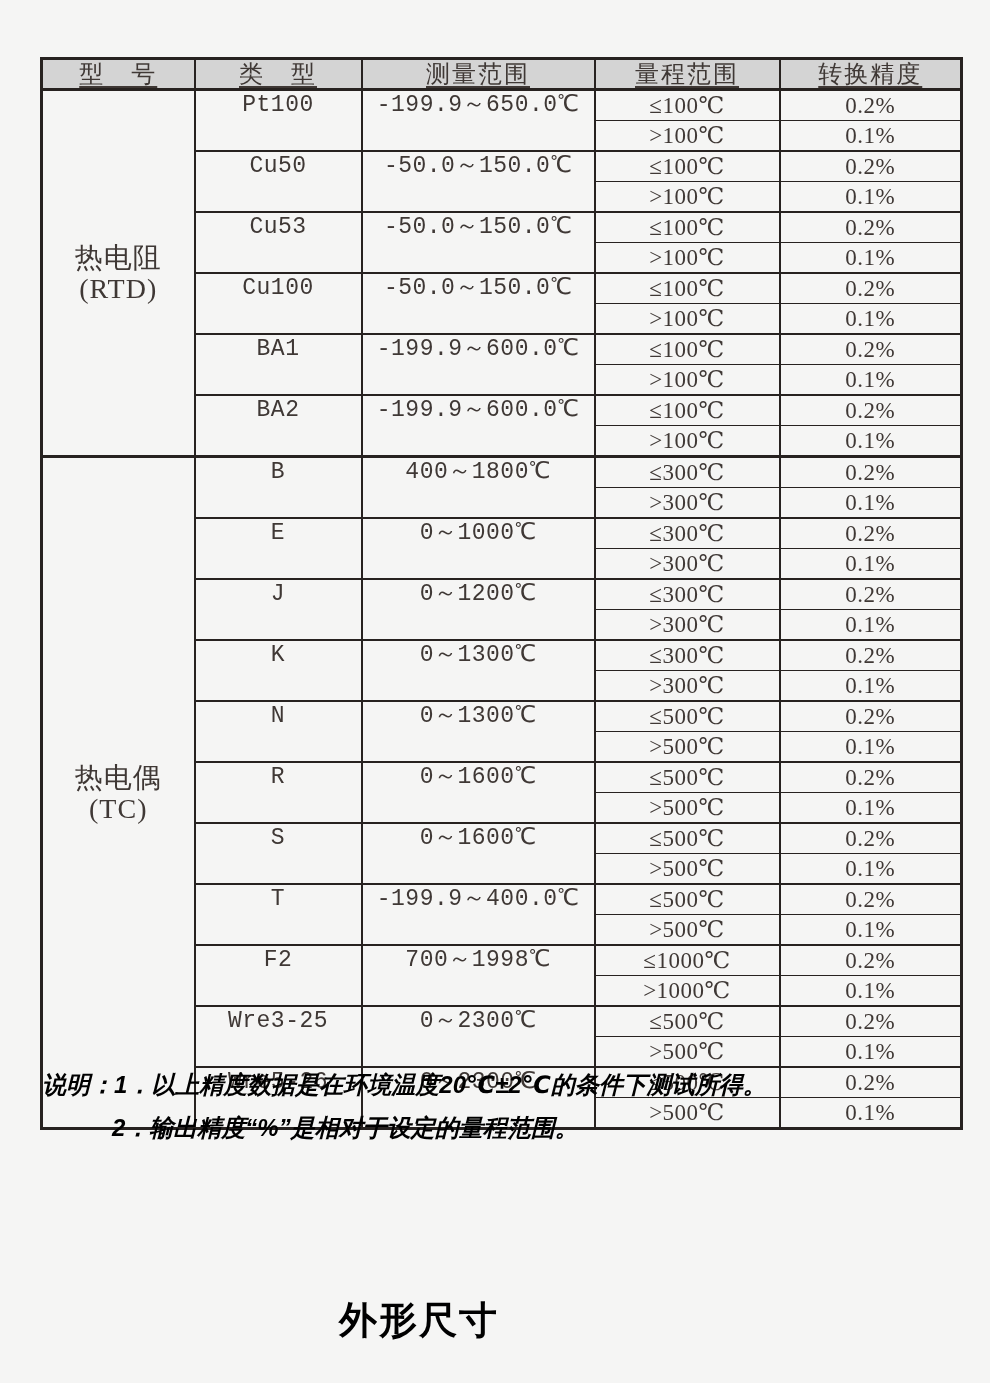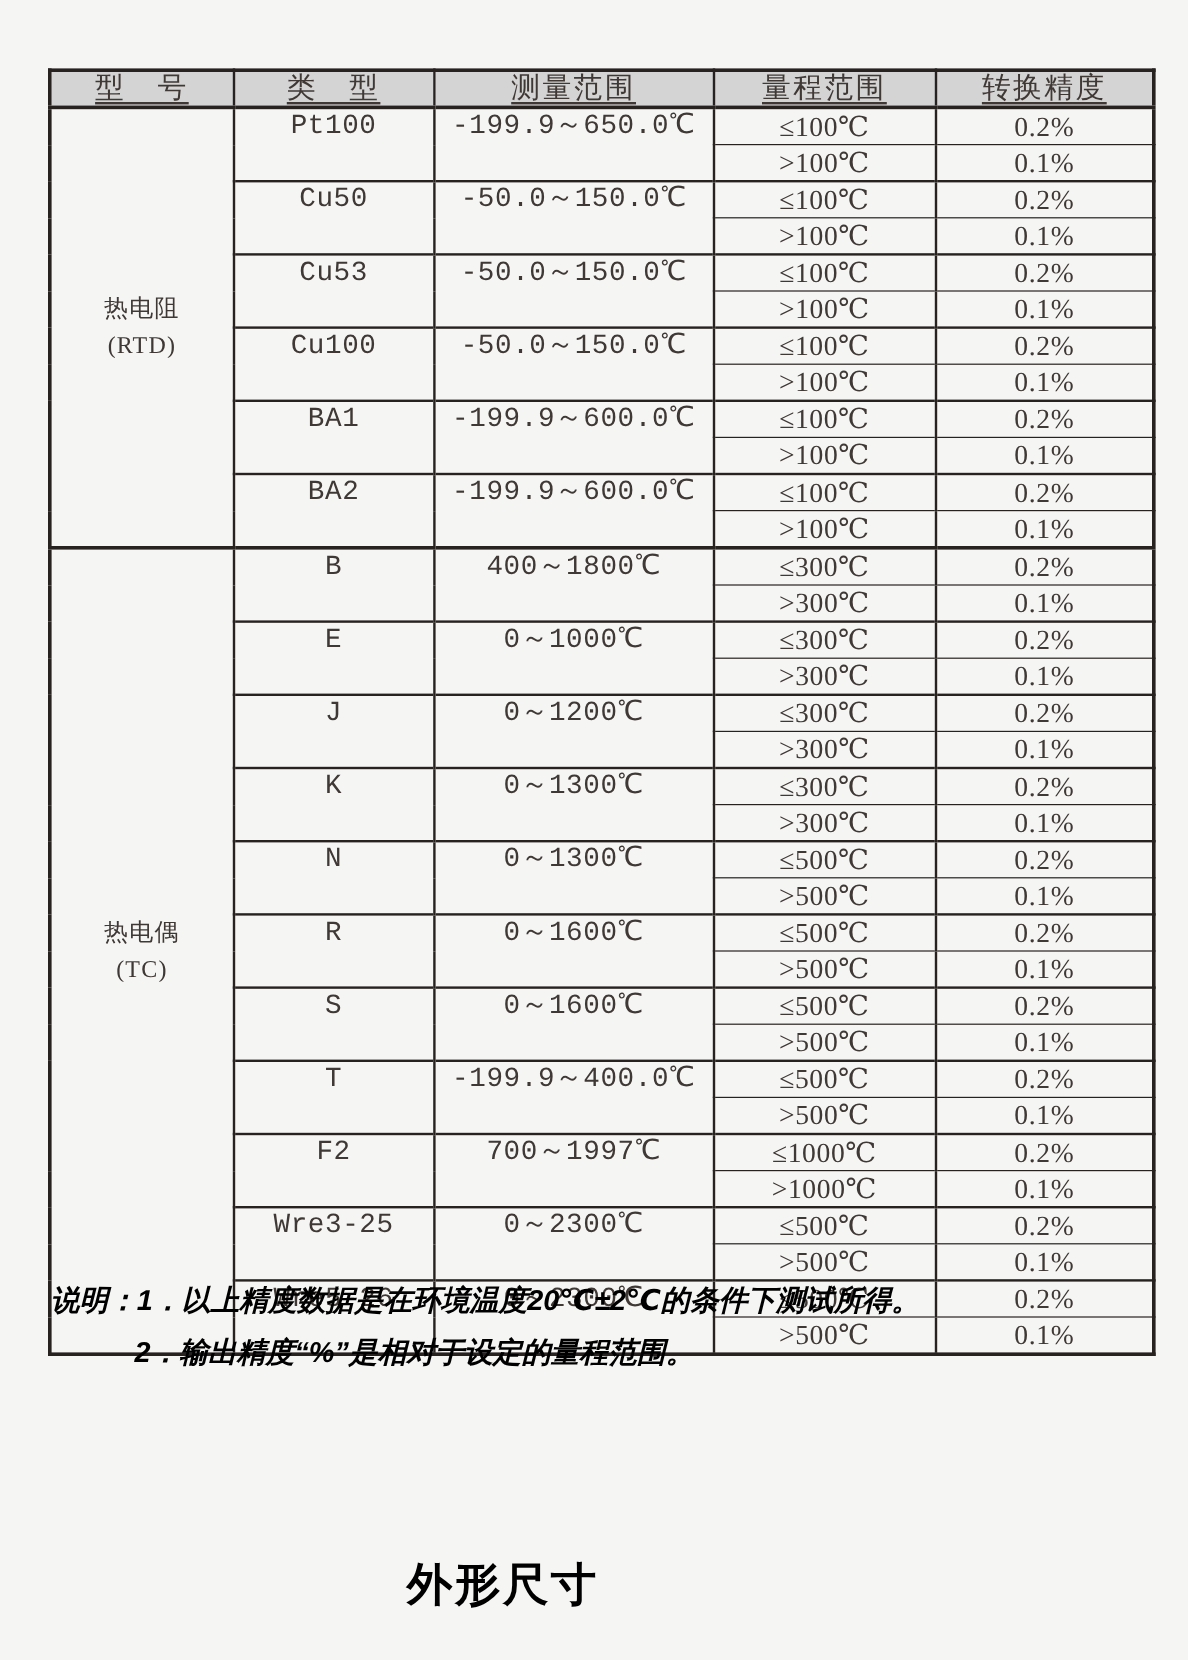--- a/index.html
+++ b/index.html
@@ -42,21 +42,21 @@
     font-size:24px;font-weight:normal;
     letter-spacing:2px;
     text-decoration:underline;
     text-underline-offset:4px;
     border-bottom-width:3px;
   }
   tbody td{height:29px;line-height:29px;font-size:23px;letter-spacing:0.5px;}
   td.type-cell,td.range-cell{vertical-align:top;font-family:Liberation Mono, monospace;}
   td.limit-cell,td.acc-cell{vertical-align:middle;}
   td.model-cell{
-    vertical-align:middle;font-size:20px;line-height:31px;letter-spacing:1px;
+    vertical-align:middle;font-size:28px;line-height:31px;letter-spacing:1px;
   }
   tr.group-start>td{border-top-width:2px;}
   tr.section-start>td{border-top-width:3px;}
   .notes{
     position:absolute;left:42px;top:1072px;
     font-size:24px;font-weight:bold;color:var(--text);font-style:italic;
   }
   .note-line{margin-bottom:17px;line-height:26px;white-space:nowrap;}
   .note-line.indented{margin-left:70px;}
   .dim-heading{
@@ -232,21 +232,21 @@
           <td class="range-cell" rowspan="2">-199.9～400.0℃</td>
           <td class="limit-cell">≤500℃</td>
           <td class="acc-cell">0.2%</td>
         </tr>
         <tr class="sub-row">
           <td class="limit-cell">&gt;500℃</td>
           <td class="acc-cell">0.1%</td>
         </tr>
         <tr class="group-start">
           <td class="type-cell" rowspan="2">F2</td>
-          <td class="range-cell" rowspan="2">700～1997℃</td>
+          <td class="range-cell" rowspan="2">700～1998℃</td>
           <td class="limit-cell">≤1000℃</td>
           <td class="acc-cell">0.2%</td>
         </tr>
         <tr class="sub-row">
           <td class="limit-cell">&gt;1000℃</td>
           <td class="acc-cell">0.1%</td>
         </tr>
         <tr class="group-start">
           <td class="type-cell" rowspan="2">Wre3-25</td>
           <td class="range-cell" rowspan="2">0～2300℃</td>

